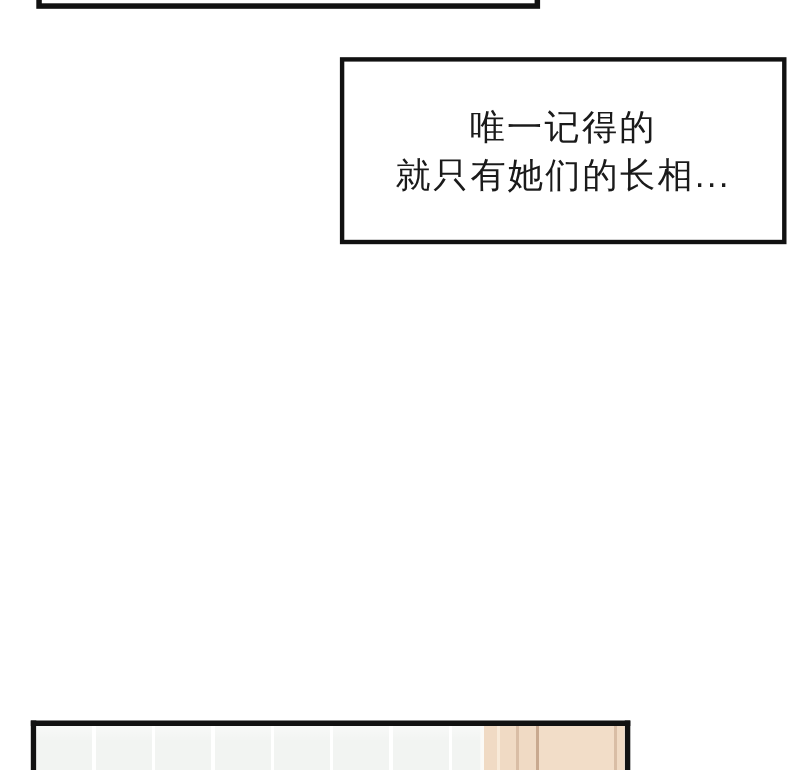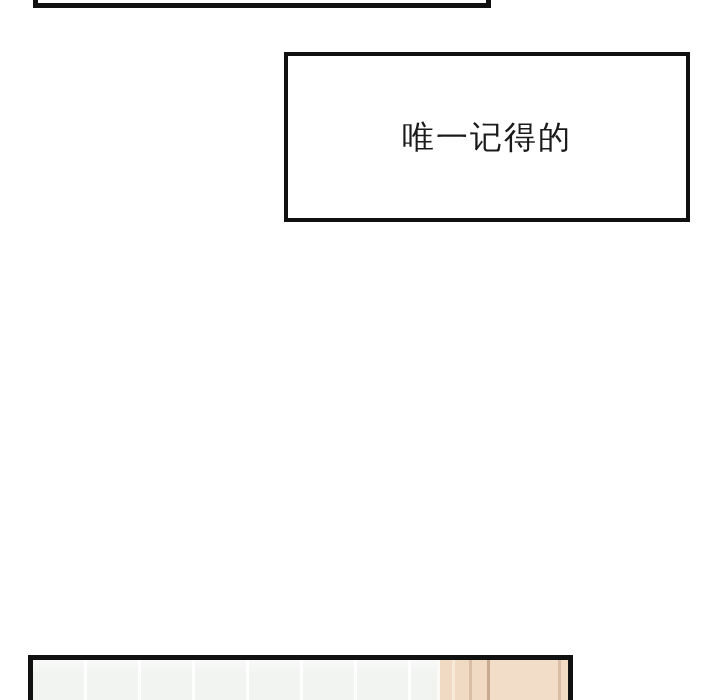--- a/index.html
+++ b/index.html
@@ -20,21 +20,21 @@
     position: absolute;
     left: 33px; top: -12px;
     width: 458px; height: 20px;
     border: 5px solid var(--border-color, #111111);
     background: #ffffff;
   }
 
   
   .caption-box {
     position: absolute;
-    left: 284px; top: 52px;
+    left: 309px; top: 52px;
     width: 406px; height: 170px;
     border: 4px solid var(--border-color, #111111);
     background: #ffffff;
     display: flex;
     flex-direction: column;
     align-items: center;
     justify-content: center;
   }
   .caption-line {
     font-size: 32px;
@@ -99,20 +99,21 @@
 </style>
 </head>
 <body>
 
 <div class="stage">
 
   <div class="panel-top-edge"></div>
 
   <div class="caption-box">
     <div class="caption-line">唯一记得的</div>
+    <div class="caption-line">就只有她们的长相...</div>
   </div>
 
   <div class="panel-bottom">
     <div class="tiled-wall"></div>
     <div class="wall-gap"></div>
     <div class="doorframe-wall"></div>
   </div>
 
 </div>
 

